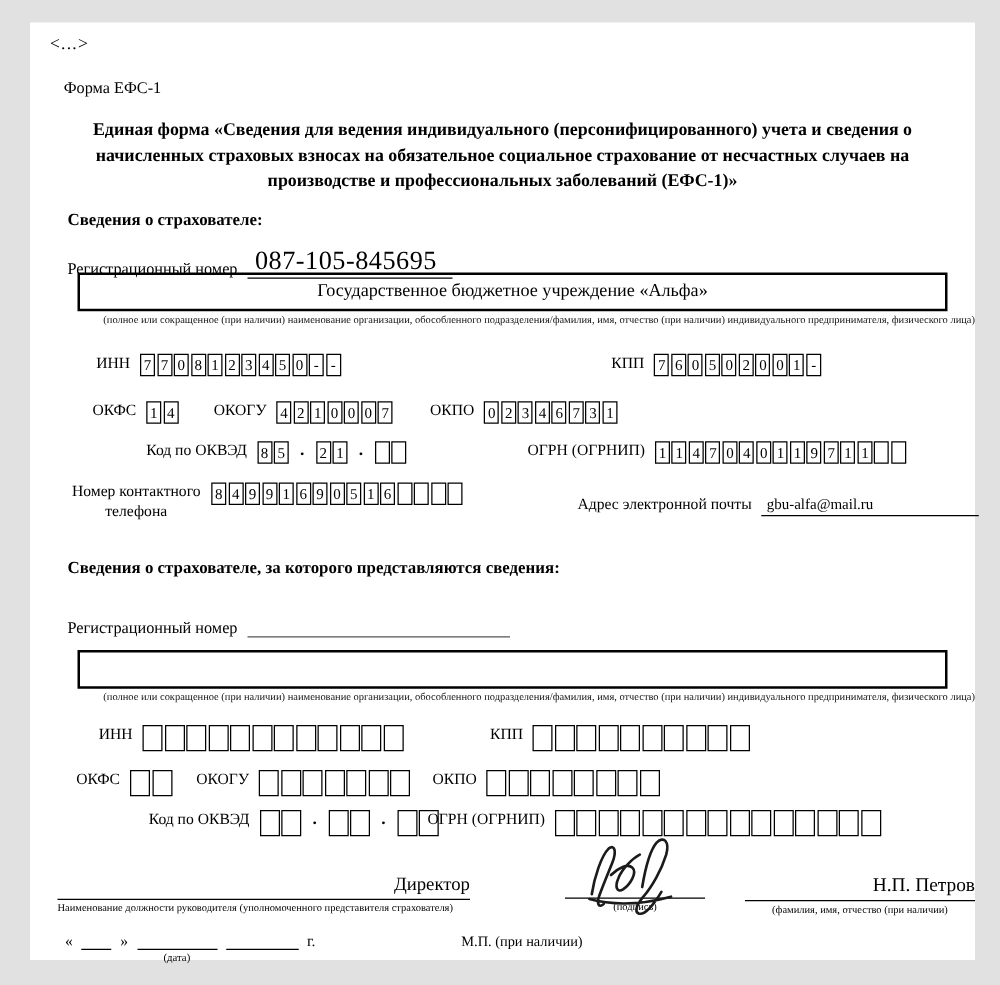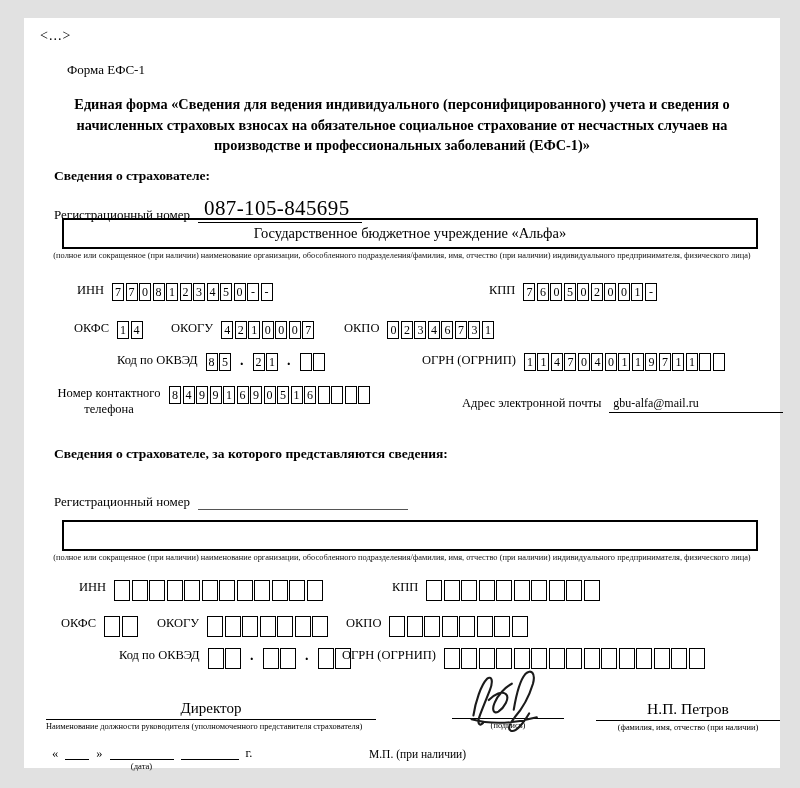--- a/index.html
+++ b/index.html
@@ -10,45 +10,45 @@
     color:#000;
     position:relative;
     overflow:hidden;
   }
   .page{
     position:absolute;left:24px;top:18px;width:756px;height:750px;
     background:#ffffff;
   }
   .abs{position:absolute;}
   .corner{left:16px;top:10px;font-size:14px;letter-spacing:1px;}
-  .form-label{left:43px;top:44px;font-size:13px;}
+  .form-label{left:27px;top:44px;font-size:13px;}
   .title{left:26px;right:26px;top:76px;text-align:center;font-weight:bold;font-size:14.3px;line-height:1.45;}
   .sec-head{font-weight:bold;font-size:13.5px;}
   .s1-head{left:30px;top:150px;}
   .s2-head{left:30px;top:428px;}
   .reg-row{display:flex;align-items:flex-end;gap:8px;font-size:13px;}
   .s1-reg{left:30px;top:178px;}
   .s2-reg{left:30px;top:476px;}
   .reg-value{font-size:21px;border-bottom:1.2px solid #000;padding:0 12px 1px 6px;letter-spacing:0.4px;}
   .reg-blank{display:inline-block;width:210px;border-bottom:1.2px solid #555;height:14px;}
   .orgbox{left:38px;right:22px;height:27px;border:2px solid #000;display:flex;align-items:center;justify-content:center;font-size:14.5px;}
   .orgbox1{top:200px;}
   .orgbox2{top:502px;}
-  .tiny-caption{left:0;right:0;text-align:center;font-size:8.4px;color:#111;}
+  .tiny-caption{left:0;right:0;text-align:right;font-size:8.4px;color:#111;}
   .cap1{top:233px;}
   .cap2{top:535px;}
   .group{display:flex;gap:8px;font-size:12.5px;white-space:nowrap;}
   .cells{display:inline-flex;gap:1.5px;}
   .cell{width:10px;height:16px;border:1.6px solid #000;display:inline-flex;align-items:center;justify-content:center;font-size:12px;background:#fff;}
   .cells-lg .cell{width:14px;height:19px;border:1.7px solid #000;}
   .dot{font-weight:bold;font-size:14px;padding:0 1px;}
   .phone-label{width:104px;text-align:center;line-height:1.25;white-space:normal;font-size:12.5px;}
   .email-value{font-size:12px;border-bottom:1.2px solid #000;width:168px;padding:0 2px 1px 4px;}
   
-  .sigcol .sigline{border-bottom:1.8px solid #000;text-align:center;padding-bottom:2px;}
+  .sigcol .sigline{border-bottom:1.8px solid #000;text-align:right;padding-bottom:2px;}
   .sigcol .sigcap{font-size:8.4px;margin-top:2px;}
   .dir-block{left:22px;top:682px;width:330px;}
   .dir-block .sigline{font-size:15px;}
   .dir-block .sigcap{text-align:left;}
   .name-block{left:572px;top:682px;width:184px;}
   .name-block .sigline{font-size:15.5px;}
   .name-block .sigcap{text-align:center;}
   .sign-block{left:428px;top:654px;width:112px;}
   .sign-wrap{height:46px;position:relative;border-bottom:1.8px solid #000;overflow:visible;}
   .sign-wrap svg{position:absolute;left:8px;bottom:-18px;}

